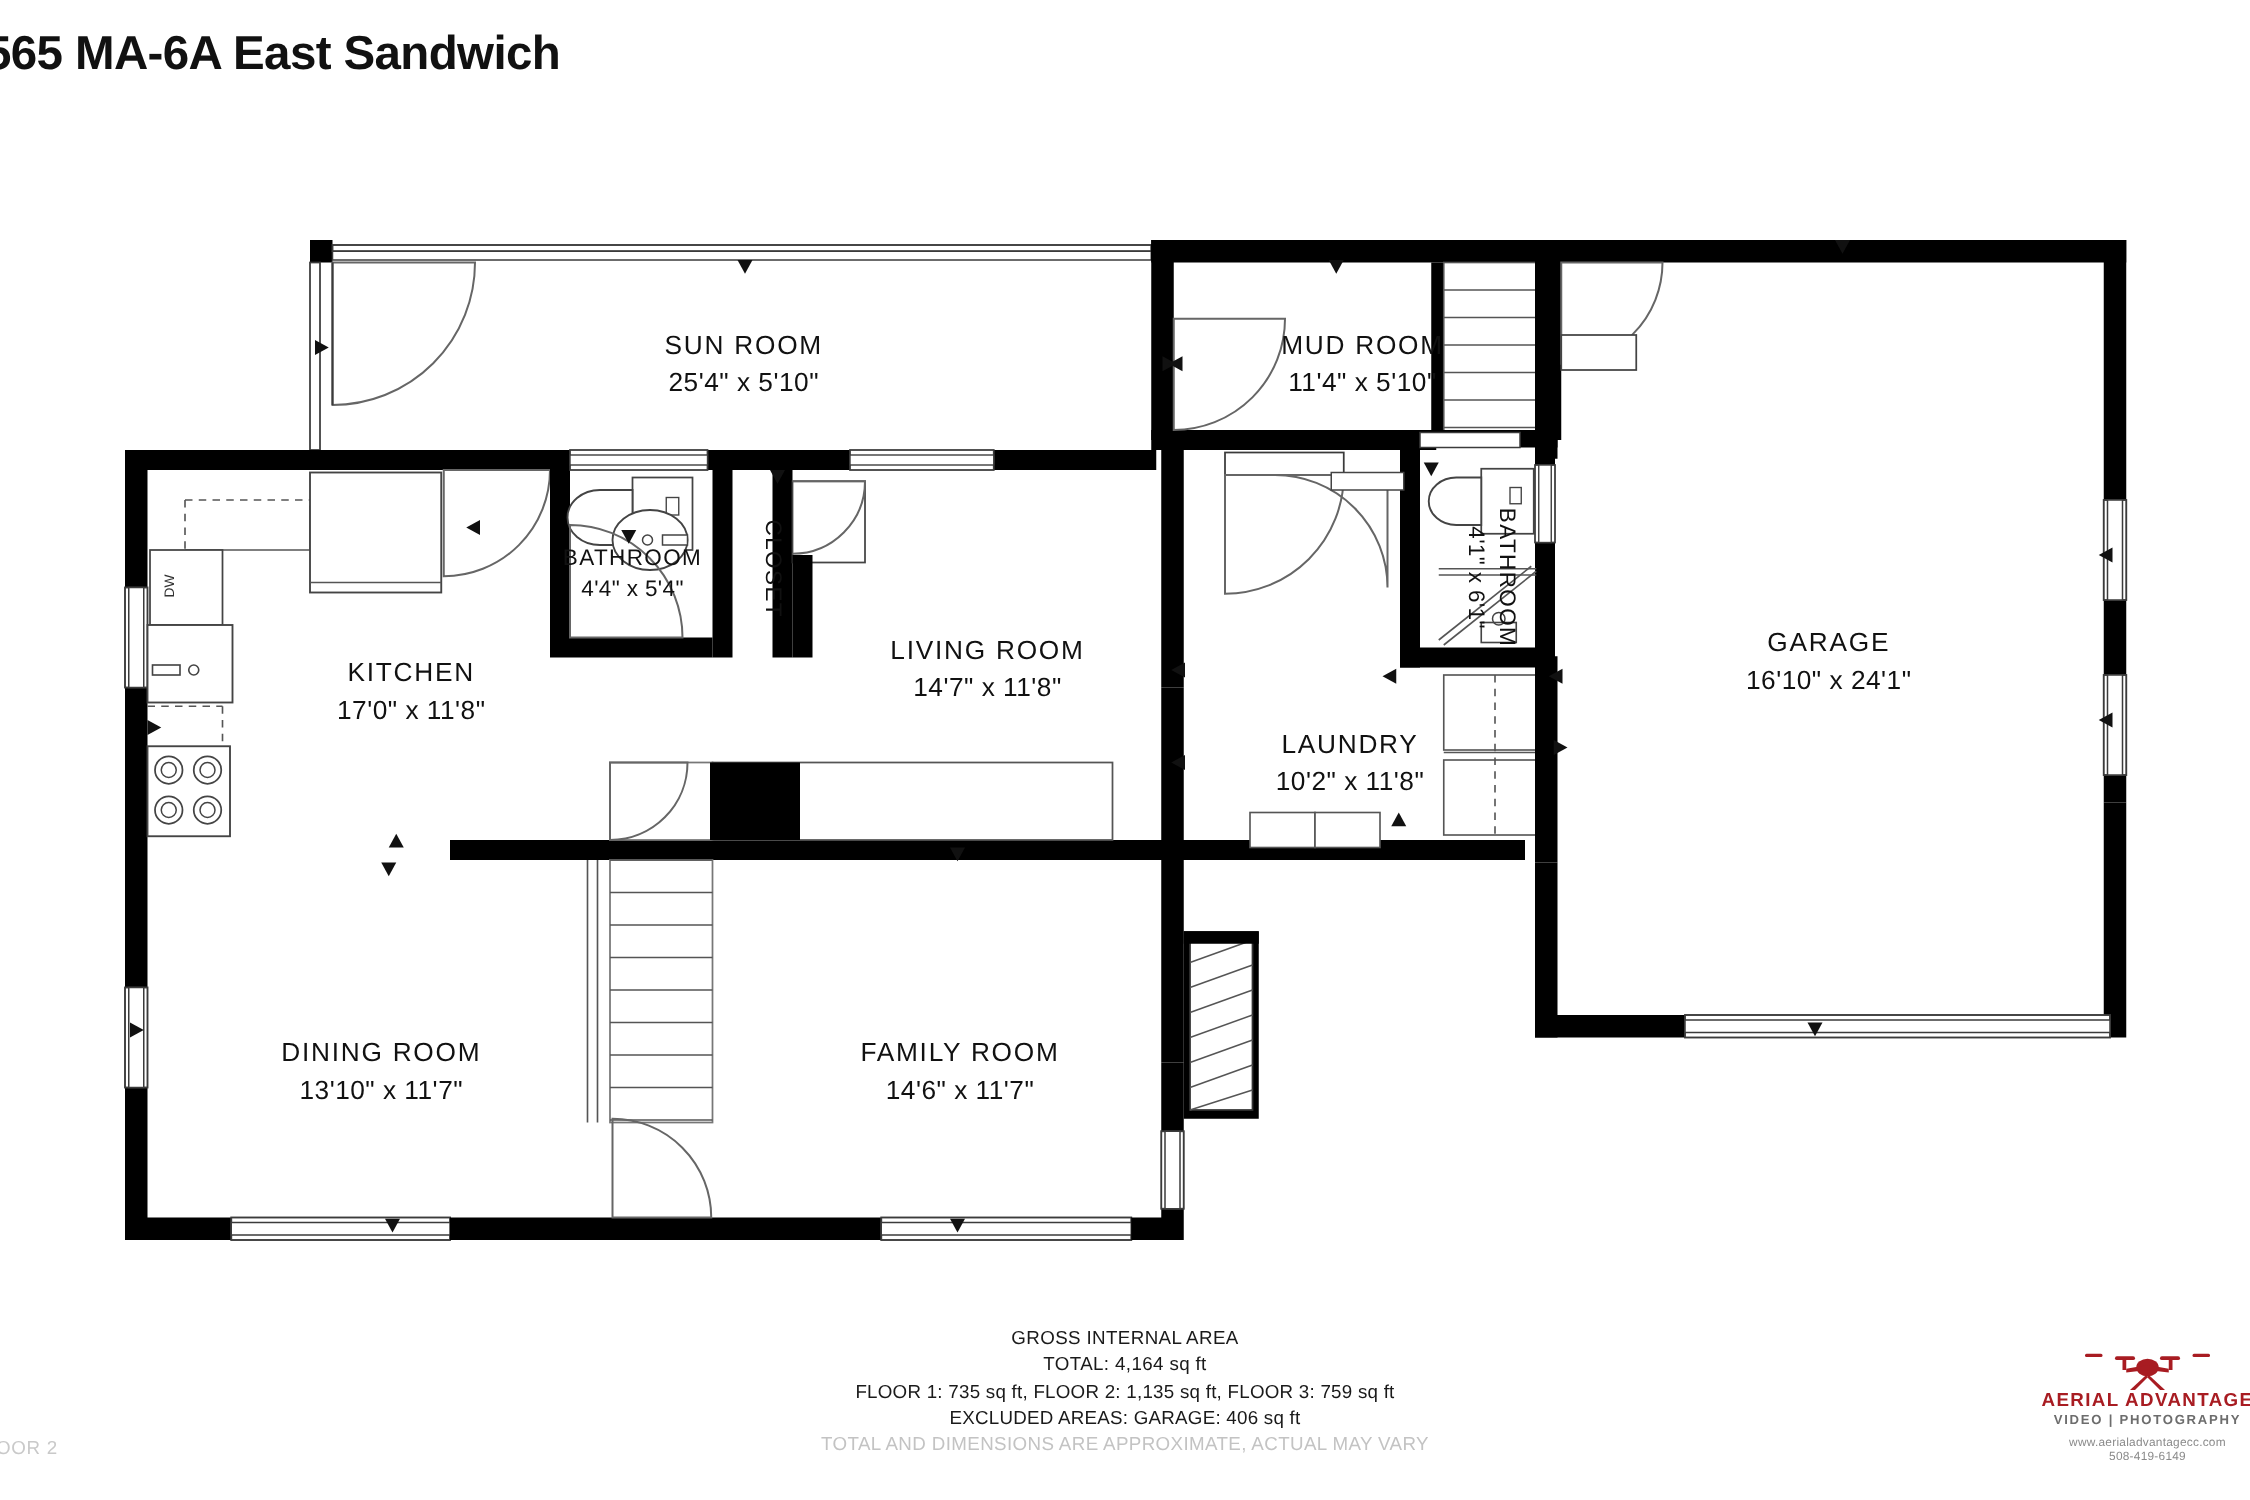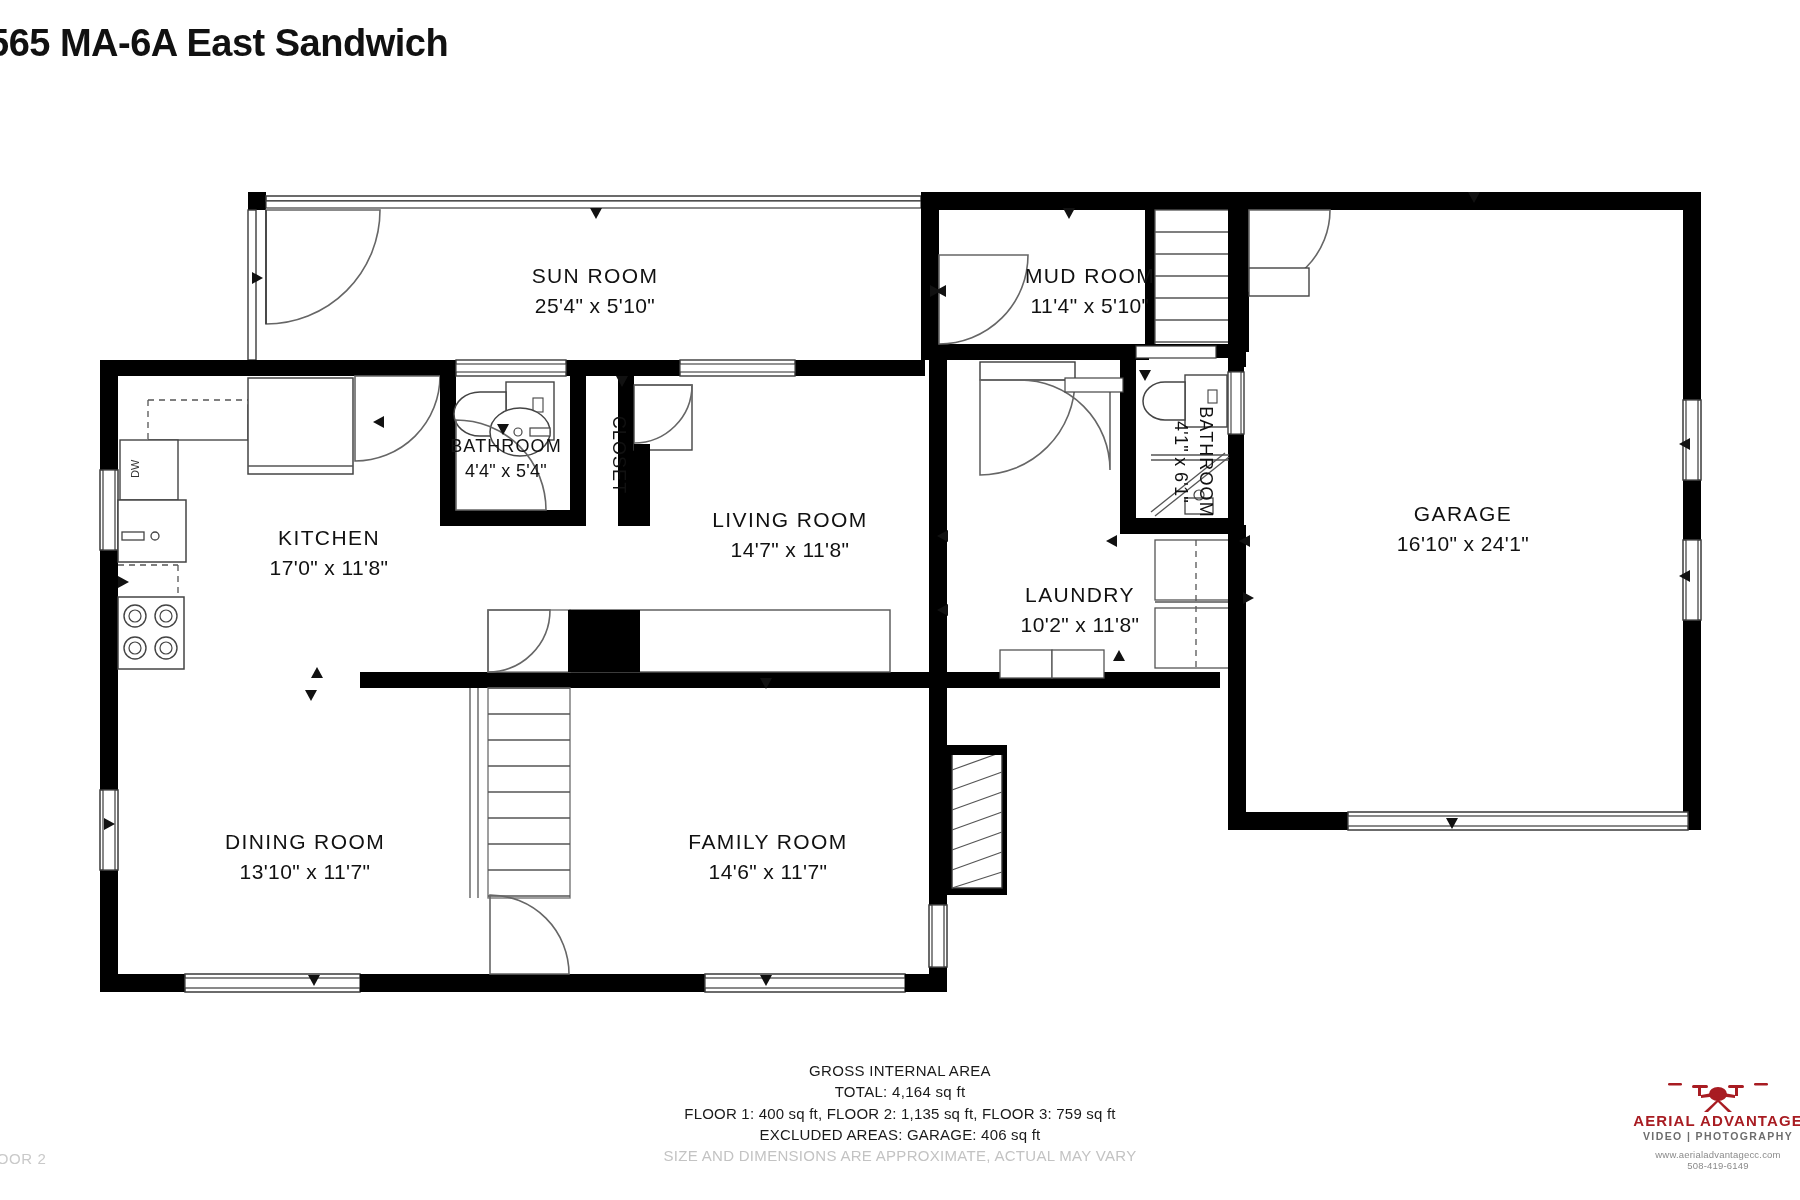--- a/index.html
+++ b/index.html
@@ -465,23 +465,23 @@
     <text class="rlabel" x="768" y="849">FAMILY ROOM</text>
     <text class="rdim" x="768" y="879">14'6" x 11'7"</text>
   </g>
 
 </svg>
 </div>
 
 <div class="footer">
   <div class="f1">GROSS INTERNAL AREA</div>
   <div class="f2">TOTAL: 4,164 sq ft</div>
-  <div class="f3">FLOOR 1: 400 sq ft, FLOOR 2: 1,135 sq ft, FLOOR 3: 759 sq ft</div>
+  <div class="f3">FLOOR 1: 735 sq ft, FLOOR 2: 1,135 sq ft, FLOOR 3: 759 sq ft</div>
   <div class="f4">EXCLUDED AREAS: GARAGE: 406 sq ft</div>
-  <div class="f5">SIZE AND DIMENSIONS ARE APPROXIMATE, ACTUAL MAY VARY</div>
+  <div class="f5">TOTAL AND DIMENSIONS ARE APPROXIMATE, ACTUAL MAY VARY</div>
 </div>
 
 <div class="floor-tag">FLOOR 2</div>
 
 <div class="logo">
   <div class="logo-mark">
     <svg width="220" height="36" viewBox="0 0 220 36" xmlns="http://www.w3.org/2000/svg">
       <g fill="#a81c22">
         <ellipse cx="110" cy="16" rx="9" ry="7"></ellipse>
         <path d="M110 21 L96 34 L100 34 L110 24 Z"></path>

